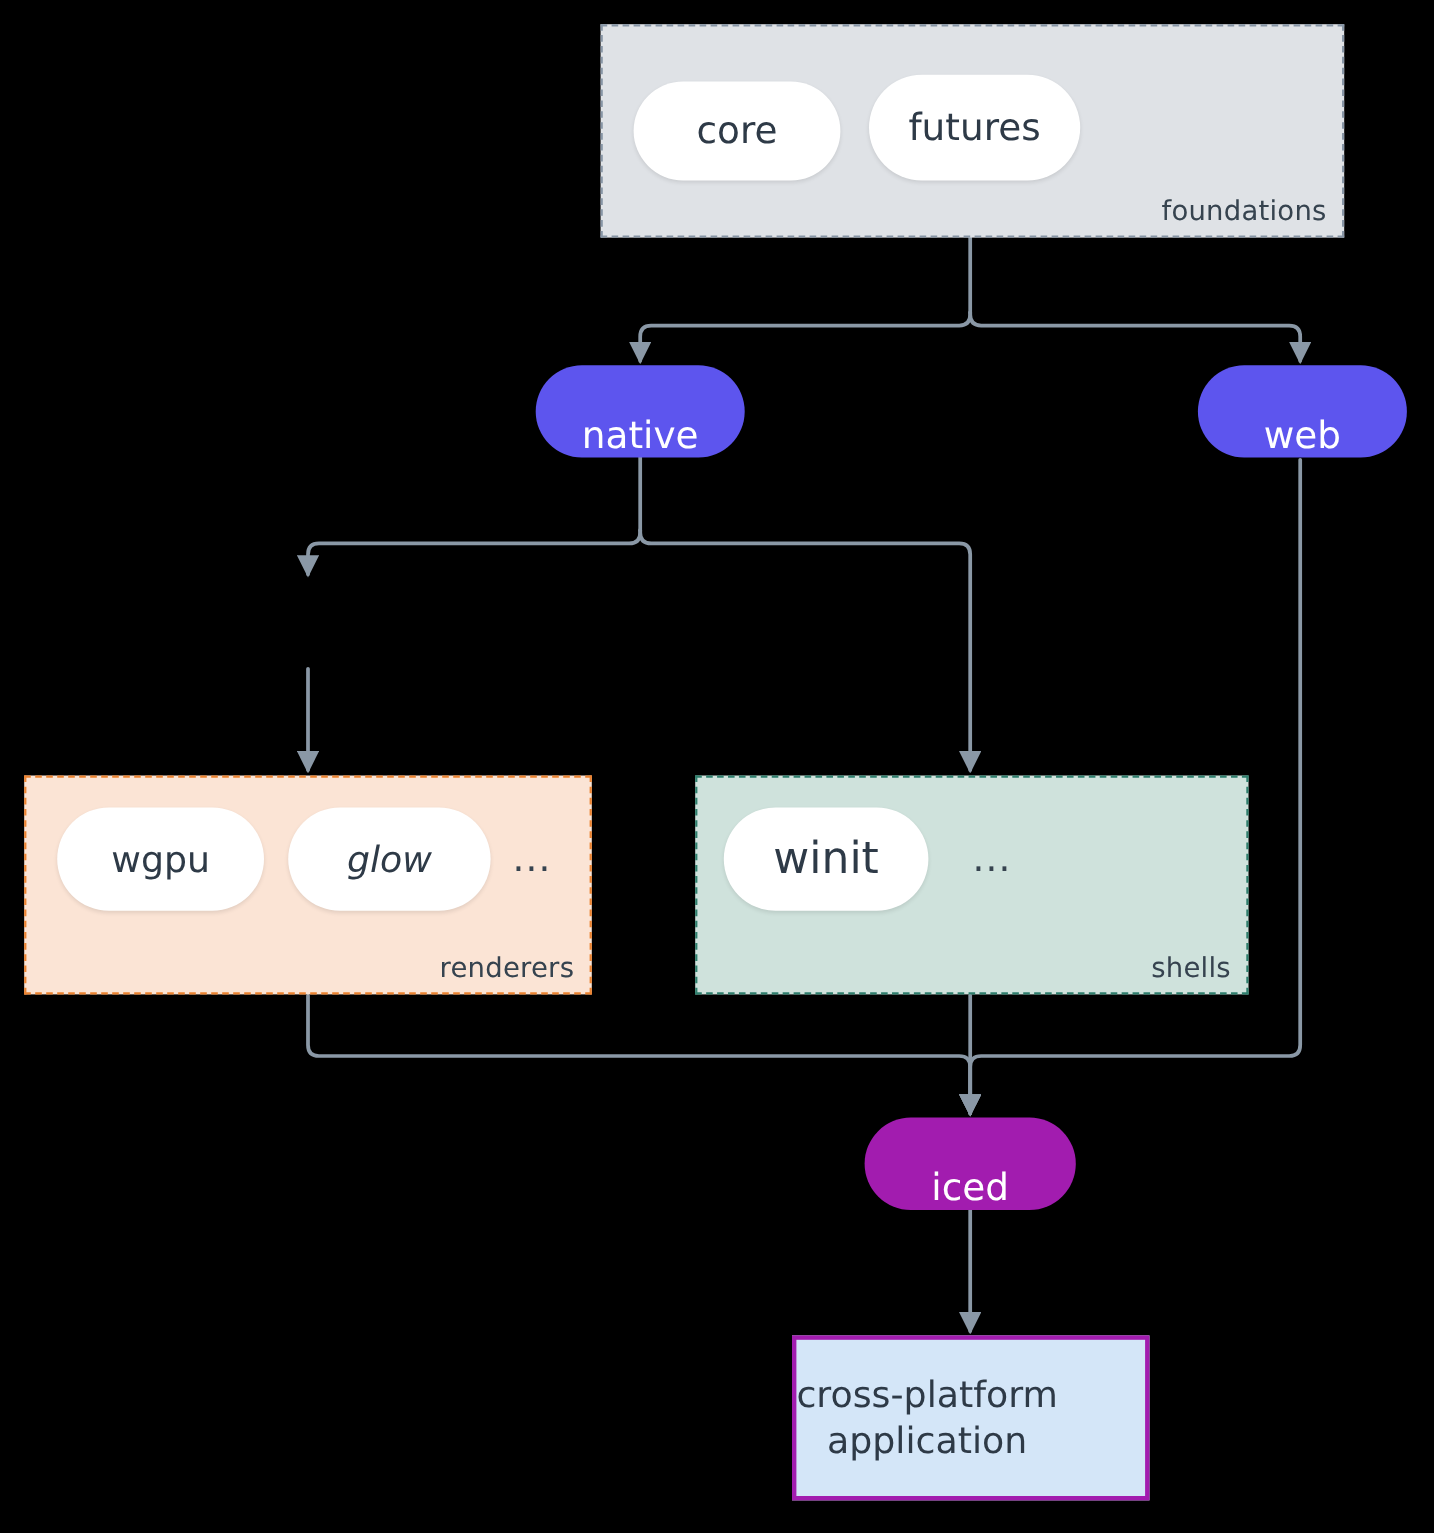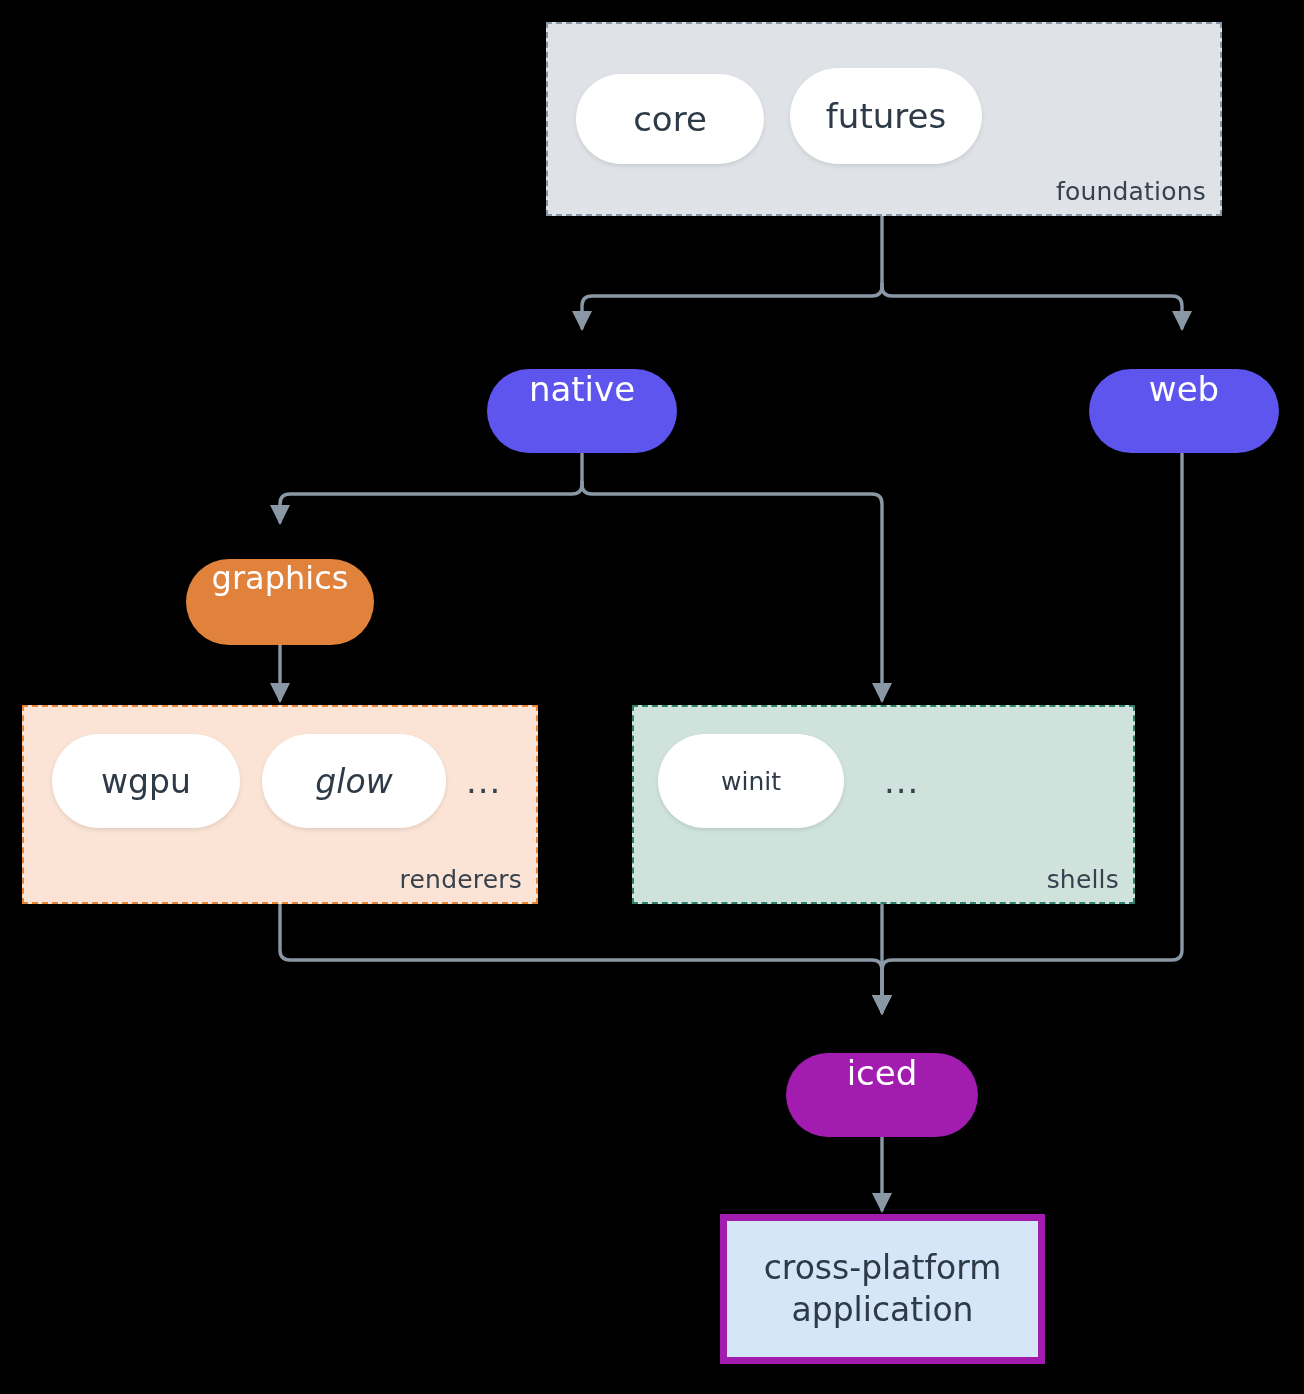--- a/index.html
+++ b/index.html
@@ -58,35 +58,34 @@
     font-size: 34px;
     line-height: 0.6;
     padding-left: 20px;
     padding-right: 8px;
     letter-spacing: 1px;
   }
   .stadium {
     position: absolute;
     border-radius: 999px;
     display: flex;
-    align-items: flex-start;
+    align-items: flex-end;
     justify-content: center;
     color: #ffffff;
     box-sizing: border-box;
     white-space: nowrap;
-    margin-top: 37px;
   }
   .rect-node {
     position: absolute;
     display: flex;
     align-items: center;
-    justify-content: center;
+    justify-content: flex-start;
     text-align: center;
     box-sizing: border-box;
-    border: 7px solid #a21caf;
+    border: 4px solid #a21caf;
     color: #2e3a47;
     line-height: 1.28;
   }
 </style>
 </head>
 <body>
 
 <div id="canvas">
 
   <svg id="edge-layer" viewBox="0 0 1304 1394" width="1304" height="1394">
@@ -134,40 +133,37 @@
   </div>
 
   <div class="stadium" style="left:487px; top:332px; width:190px; height:84px; background:#5d55ee; font-size:34px;">
     <span>native</span>
   </div>
 
   <div class="stadium" style="left:1089px; top:332px; width:190px; height:84px; background:#5d55ee; font-size:34px;">
     <span>web</span>
   </div>
 
-  <div class="stadium" style="left:186px; top:522px; width:188px; height:86px; background:#e0813c; font-size:32px;">
-    <span>graphics</span>
-  </div>
 
   <div class="group-box" style="left:22px; top:705px; width:516px; height:199px; background:#fbe4d5; border-color:#ec8330;">
     <div class="pill-row" style="left:28px; top:27px;">
       <div class="pill" style="width:188px; height:94px; font-size:33px; margin-right:22px;">
         <span>wgpu</span>
       </div>
       <div class="pill" style="width:184px; height:94px; font-size:33px;font-style:italic;">
         <span>glow</span>
       </div>
       <div class="ellipsis">...</div>
     </div>
     <div class="group-label">renderers</div>
   </div>
 
   <div class="group-box" style="left:632px; top:705px; width:503px; height:199px; background:#cfe2dc; border-color:#2f7f6d;">
     <div class="pill-row" style="left:24px; top:27px;">
-      <div class="pill" style="width:186px; height:94px; font-size:25px; margin-right:20px;">
+      <div class="pill" style="width:186px; height:94px; font-size:40px; margin-right:20px;">
         <span>winit</span>
       </div>
       <div class="ellipsis">...</div>
     </div>
     <div class="group-label">shells</div>
   </div>
 
   <div class="stadium" style="left:786px; top:1016px; width:192px; height:84px; background:#a21caf; font-size:34px;">
     <span>iced</span>
   </div>

